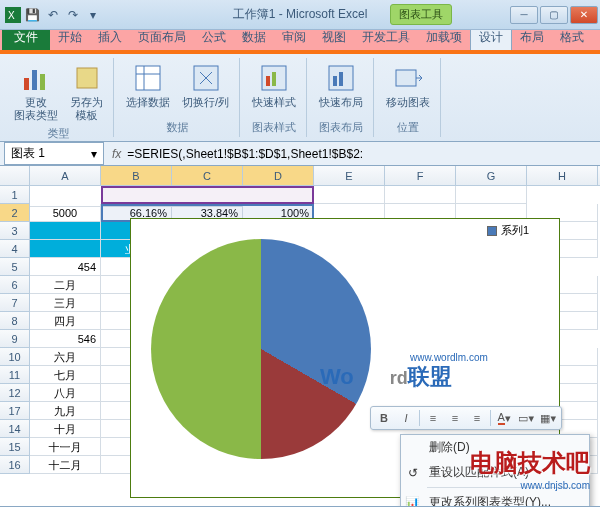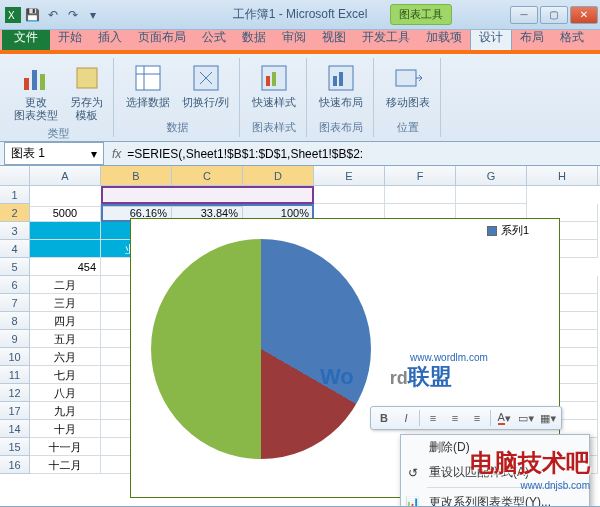--- a/index.html
+++ b/index.html
@@ -315,21 +315,20 @@
         <div class="cell data-cell">177</div>
         <div class="cell"></div>
         <div class="cell"></div>
         <div class="cell"></div>
         <div class="cell"></div>
         <div class="cell"></div>
         <div class="cell"></div>
       </div>
       <div class="row">
         <div class="row-h">9</div>
-        <div class="cell center-cell">五月</div>
         <div class="cell data-cell">546</div>
         <div class="cell"></div>
         <div class="cell"></div>
         <div class="cell"></div>
         <div class="cell"></div>
         <div class="cell"></div>
         <div class="cell"></div>
       </div>
       <div class="row">
         <div class="row-h">10</div>

